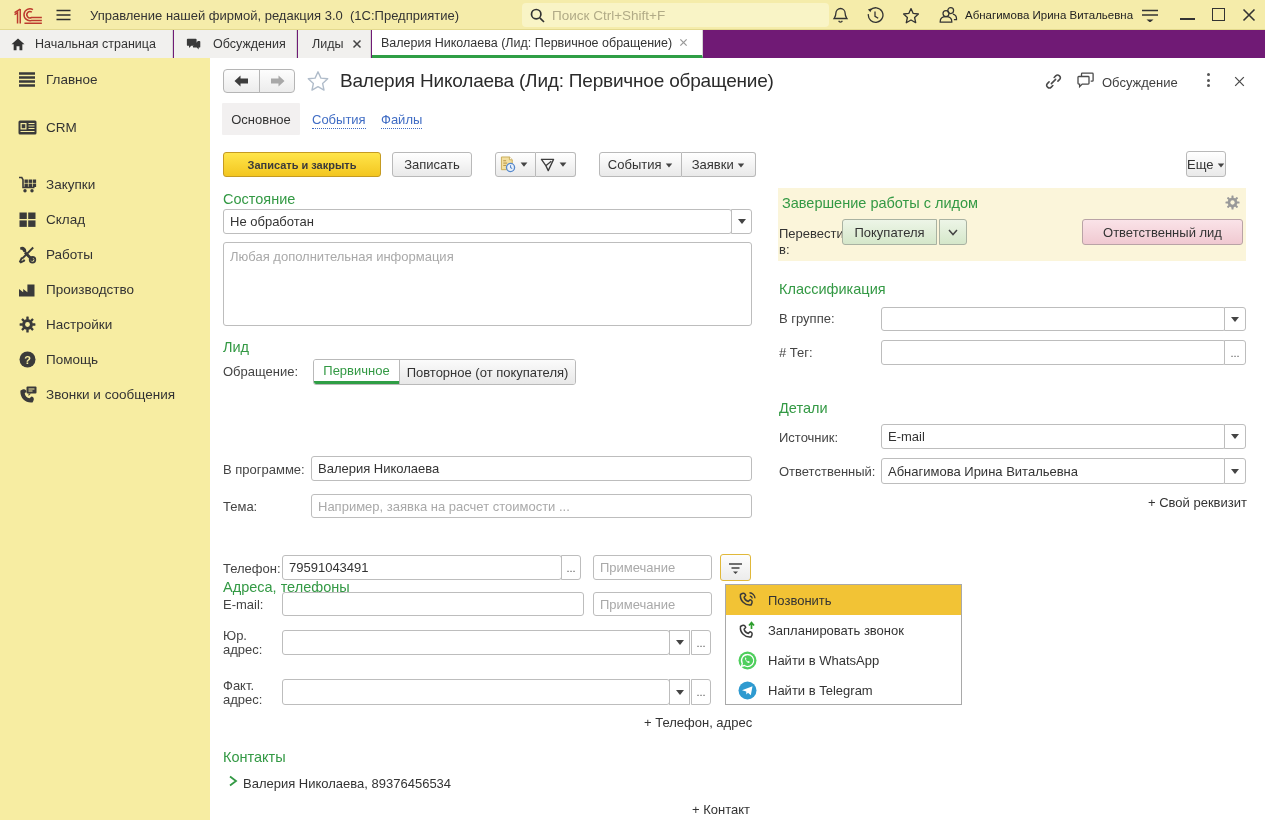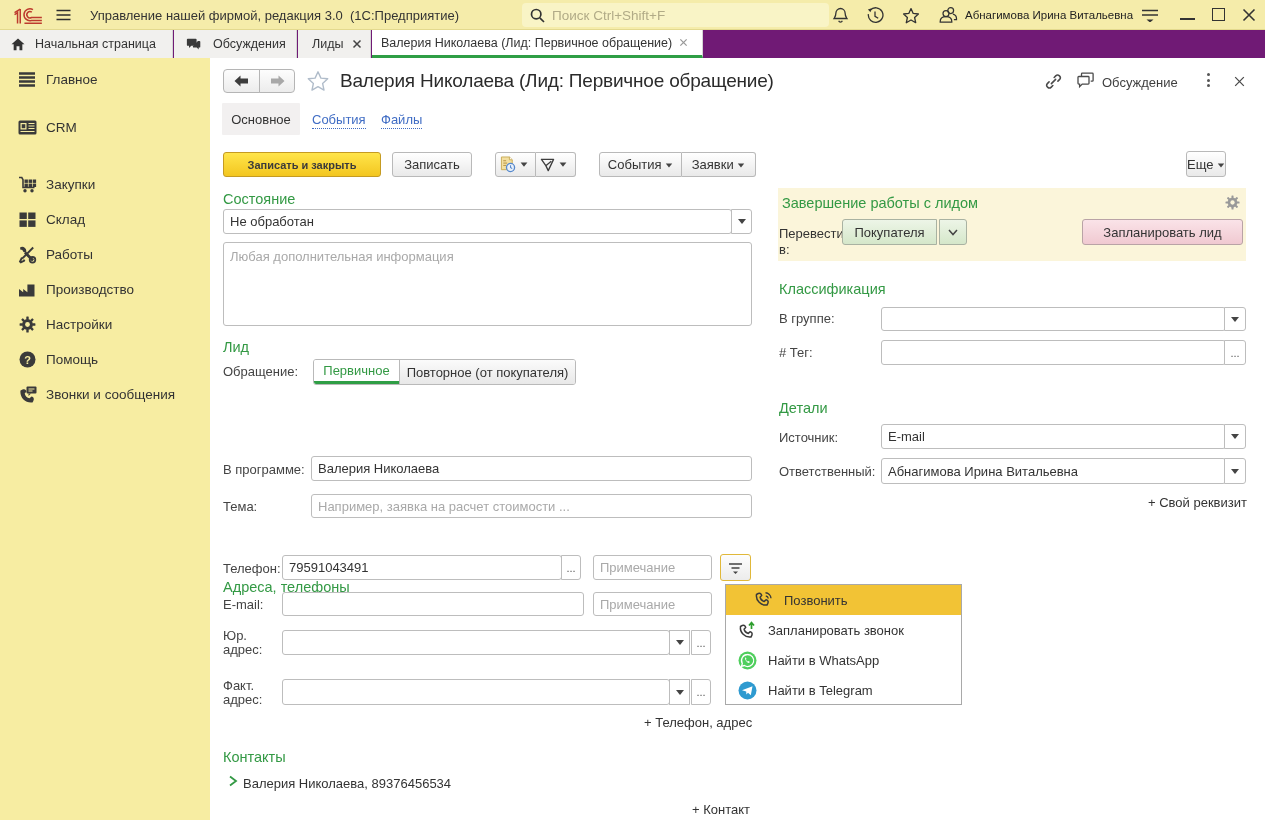--- a/index.html
+++ b/index.html
@@ -379,21 +379,21 @@
         <circle cx="8" cy="8" r="2.3" fill="#fbf5da"></circle>
       </g>
     </svg>
   <div class="lbl" style="left:569px;top:168px;color:#333;line-height:16px;">Перевести<br>в:</div>
   <div class="abs" style="left:632px;top:161px;width:95px;height:26px;background:linear-gradient(#edf5e7,#d5e7ca);border:1px solid #a9b2a2;border-radius:3px 0 0 3px;display:flex;align-items:center;justify-content:center;font-size:13px;color:#333;">Покупателя</div>
   <div class="abs" style="left:729px;top:161px;width:28px;height:26px;background:linear-gradient(#edf5e7,#d5e7ca);border:1px solid #a9b2a2;border-radius:0 3px 3px 0;display:flex;align-items:center;justify-content:center;">
     <svg width="10" height="7" viewBox="0 0 10 7">
         <path d="M1 1 L5 5.5 L9 1" fill="none" stroke="#444" stroke-width="1.5"></path>
       </svg>
   </div>
-  <div class="abs" style="left:872px;top:161px;width:161px;height:26px;background:linear-gradient(#fae3e8,#f0c9d1);border:1px solid #b9a3a6;border-radius:3px;display:flex;align-items:center;justify-content:center;font-size:13px;color:#333;">Запланировать лид</div>
+  <div class="abs" style="left:872px;top:161px;width:161px;height:26px;background:linear-gradient(#fae3e8,#f0c9d1);border:1px solid #b9a3a6;border-radius:3px;display:flex;align-items:center;justify-content:center;font-size:13px;color:#333;">Ответственный лид</div>
 
   <div class="hdr" style="left:569px;top:223px;">Классификация</div>
   <div class="lbl" style="left:569px;top:253px;">В группе:</div>
   <div class="inp" style="left:671px;top:249px;width:345px;height:24px;"></div>
   <div class="ddbtn" style="left:1014px;top:249px;width:22px;height:24px;">
       <span class="caret"></span>
     </div>
   <div class="lbl" style="left:569px;top:287px;"># Тег:</div>
   <div class="inp" style="left:671px;top:282px;width:345px;height:25px;"></div>
   <div class="ddbtn" style="left:1014px;top:282px;width:22px;height:25px;font-size:11px;color:#555;">...</div>
@@ -405,21 +405,21 @@
       <span class="caret"></span>
     </div>
   <div class="lbl" style="left:569px;top:406px;">Ответственный:</div>
   <div class="inp" style="left:671px;top:400px;width:345px;height:26px;">Абнагимова Ирина Витальевна</div>
   <div class="ddbtn" style="left:1014px;top:400px;width:22px;height:26px;">
       <span class="caret"></span>
     </div>
   <div class="lbl" style="left:938px;top:437px;color:#333;">+ Свой реквизит</div>
 
   <div class="abs" style="left:515px;top:526px;width:237px;height:121px;background:#fff;border:1px solid #a9a9a9;z-index:5;">
-    <div class="menuitem" style="background:#f2c335;padding-left:16px;">
+    <div class="menuitem" style="background:#f2c335;">
       <svg style="margin-left:12px" width="19" height="19" viewBox="0 0 19 19">
         <path d="M2.5 3.5 c3.5-2.2 4.8-.9 5.2 .9 l-1.6 1.8 c.4 2.2 2 3.8 4.2 4.2 l1.8-1.6 c1.8 .4 3.1 1.7 .9 5.2 c-6 .9 -11.4-4.5 -10.5-10.5z" fill="none" stroke="#3a3a3a" stroke-width="1.5"></path>
         <path d="M11.5 1.8 a6 6 0 0 1 5.5 5.5 M11.8 5 a3 3 0 0 1 2.5 2.5" fill="none" stroke="#3a3a3a" stroke-width="1.4"></path>
       </svg>
       <span style="margin-left:11px;">Позвонить</span>
     </div>
     <div class="menuitem">
       <svg style="margin-left:12px" width="19" height="19" viewBox="0 0 19 19">
         <path d="M2.5 5.5 c3.5-2.2 4.8-.9 5.2 .9 l-1.6 1.8 c.4 2.2 2 3.8 4.2 4.2 l1.8-1.6 c1.8 .4 3.1 1.7 .9 5.2 c-6 .9 -11.4-4.5 -10.5-10.5z" fill="none" stroke="#3a3a3a" stroke-width="1.5"></path>
         <path d="M13.5 8 V2 M11 4.5 L13.5 1.5 L16 4.5" fill="none" stroke="#2d9e2d" stroke-width="1.7"></path>

